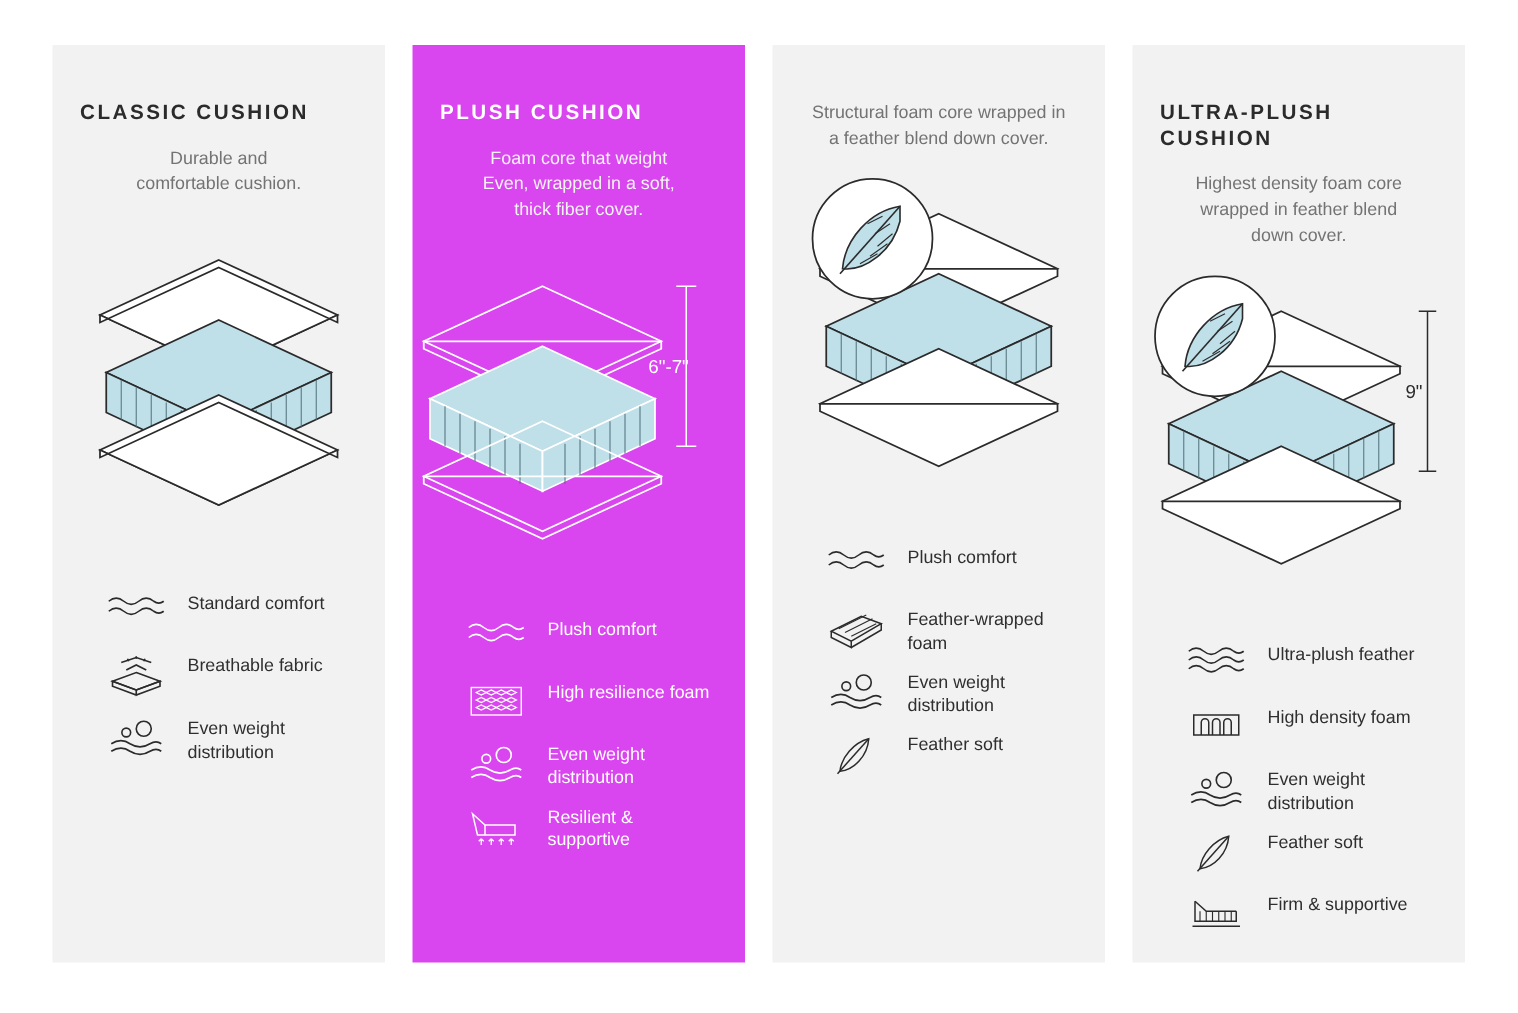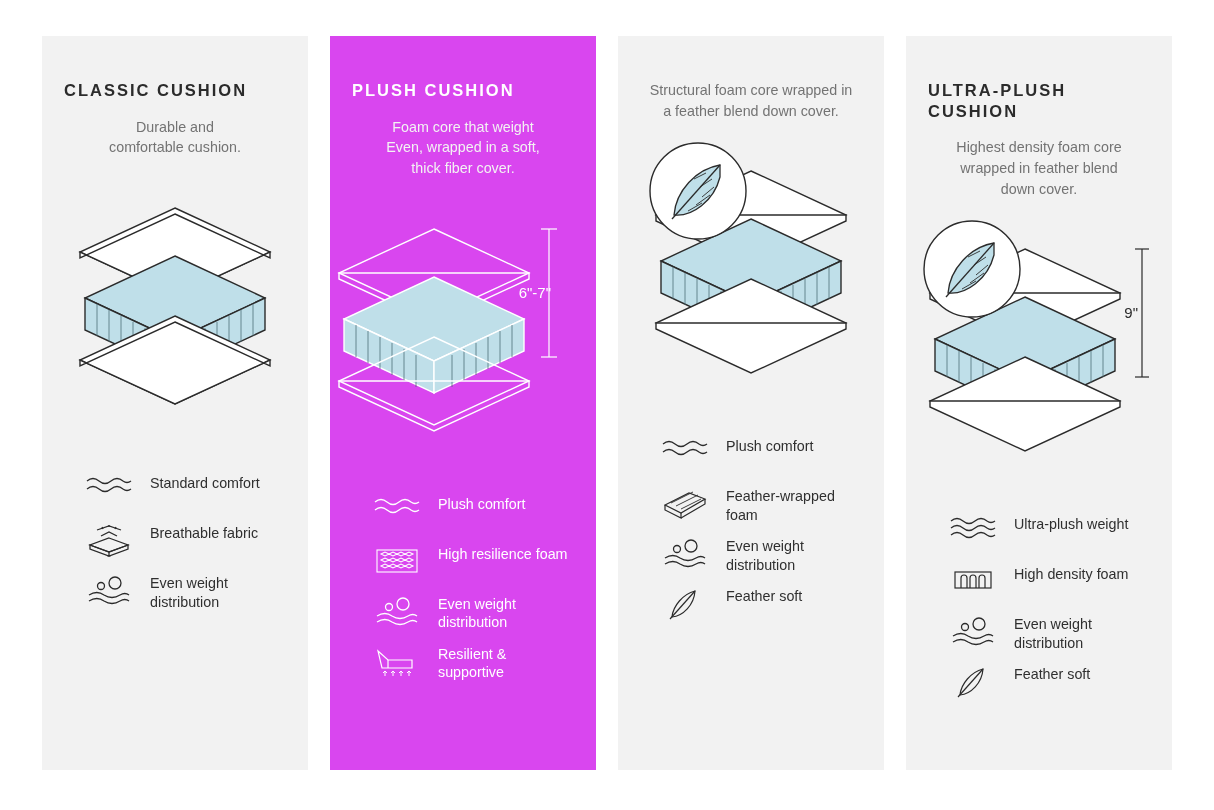--- a/index.html
+++ b/index.html
@@ -464,21 +464,21 @@
 
       <div class="features">
         <div class="feature">
           <span class="ficon">
             <svg width="48" height="26" viewBox="0 0 48 26" stroke="#2b2b2b" fill="none" stroke-width="1.3">
               <path d="M2 6 q6 -5 12 0 q6 5 12 0 q6 -5 12 0 q4 3 8 0"></path>
               <path d="M2 13 q6 -5 12 0 q6 5 12 0 q6 -5 12 0 q4 3 8 0"></path>
               <path d="M2 20 q6 -5 12 0 q6 5 12 0 q6 -5 12 0 q4 3 8 0"></path>
             </svg>
           </span>
-          <span class="flabel">Ultra-plush weight</span>
+          <span class="flabel">Ultra-plush feather</span>
         </div>
         <div class="feature">
           <span class="ficon">
             <svg width="50" height="30" viewBox="0 0 50 30" stroke="#2b2b2b" fill="none" stroke-width="1.2">
               <rect x="7" y="7" width="36" height="16"></rect>
               <path d="M13 23 v-10 a3 3 0 0 1 6 0 v10"></path>
               <path d="M22 23 v-10 a3 3 0 0 1 6 0 v10"></path>
               <path d="M31 23 v-10 a3 3 0 0 1 6 0 v10"></path>
             </svg>
           </span>
@@ -497,17 +497,35 @@
         </div>
         <div class="feature">
           <span class="ficon">
             <svg width="40" height="34" viewBox="0 0 40 34" stroke="#2b2b2b" fill="none" stroke-width="1.2">
               <path d="M30 4 C18 7 8 19 7 30 C18 29 29 18 30 4 Z"></path>
               <path d="M30 4 L5 32"></path>
             </svg>
           </span>
           <span class="flabel">Feather soft</span>
         </div>
+        <div class="feature">
+          <span class="ficon">
+            <svg width="50" height="32" viewBox="0 0 50 32" stroke="#2b2b2b" fill="none" stroke-width="1.2">
+              <path d="M8 6 l9 8 h24"></path>
+              <path d="M8 6 v16 h33 v-8"></path>
+              <g stroke-width="0.9">
+                <path d="M12 14 v8"></path>
+                  <path d="M17 14 v8"></path>
+                  <path d="M22 14 v8"></path>
+                <path d="M27 14 v8"></path>
+                  <path d="M32 14 v8"></path>
+                  <path d="M37 14 v8"></path>
+              </g>
+              <path d="M6 26 h38" stroke-width="1.2"></path>
+            </svg>
+          </span>
+          <span class="flabel">Firm &amp; supportive</span>
+        </div>
       </div>
     </div>
 
   </div>
 </div>
 
 </body></html>

